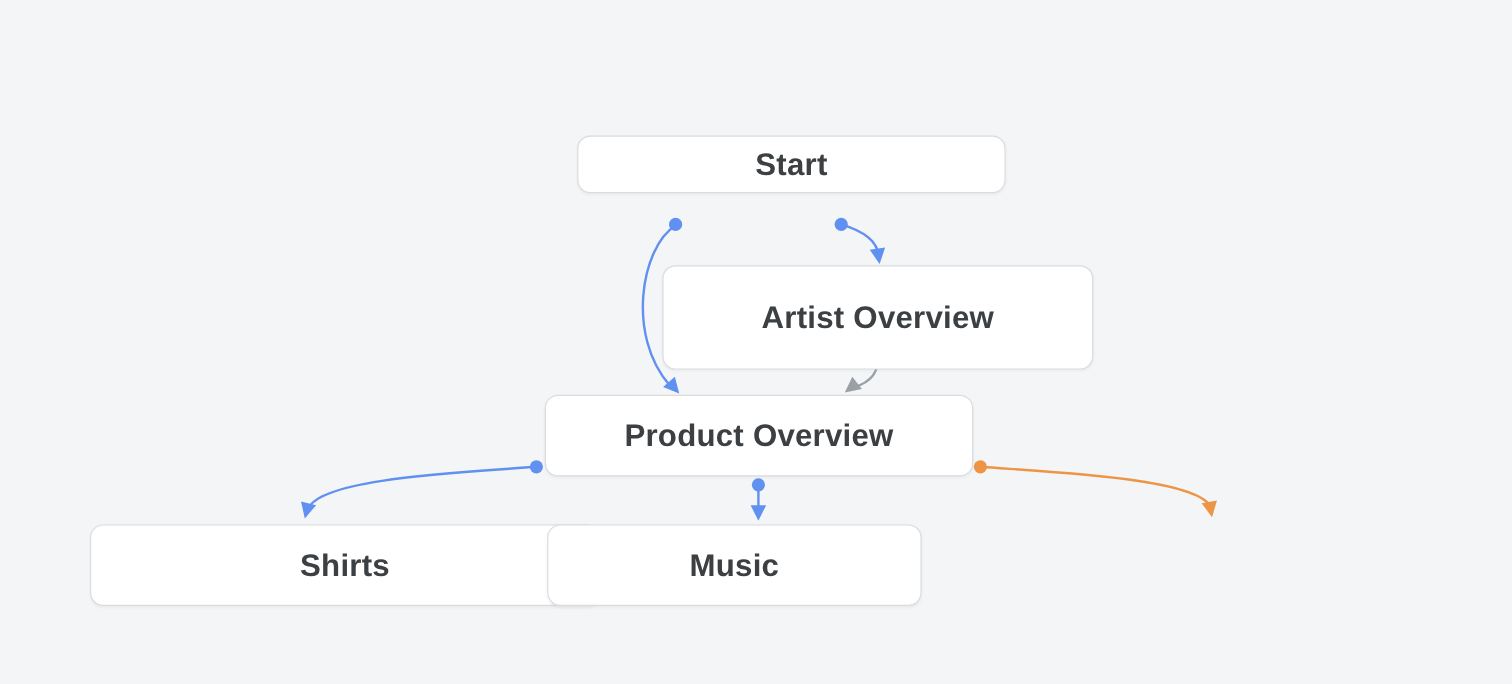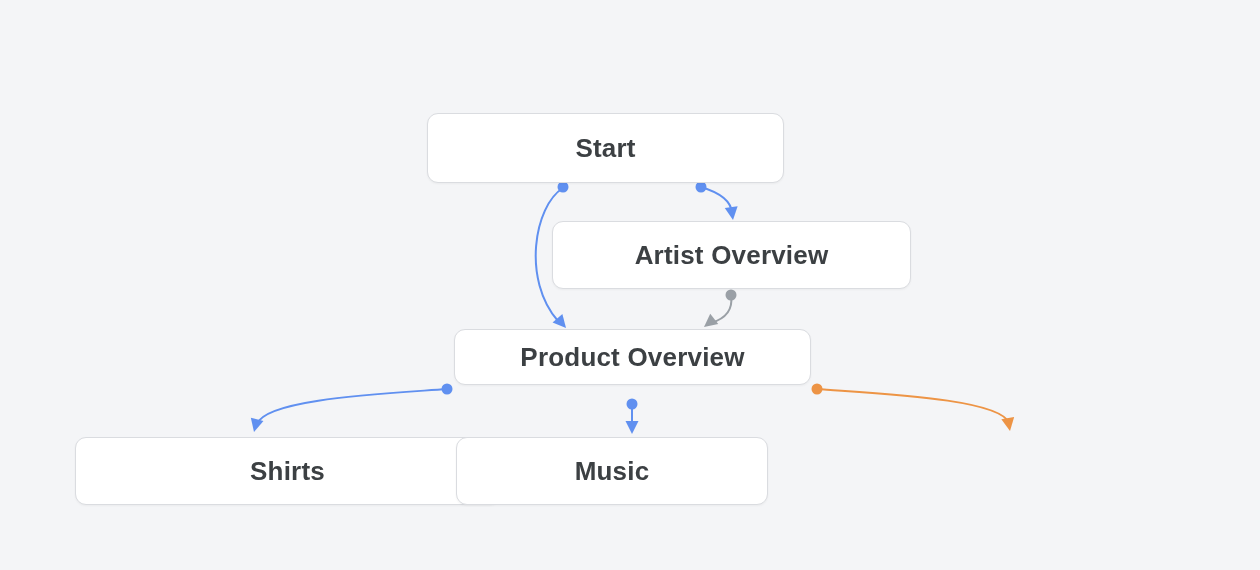--- a/index.html
+++ b/index.html
@@ -38,23 +38,23 @@
     cursor: pointer;
   }
   .node-label {
     color: var(--text, #3c4043);
     font-size: 26px;
     font-weight: 600;
     letter-spacing: 0.2px;
     white-space: nowrap;
   }
   
-  .node-start            { left: 427px; top: 113px; width: 357px; height: 70px; align-items: center; }
-  .node-artist-overview  { left: 552px; top: 221px; width: 359px; height: 68px; }
-  .node-product-overview { left: 454px; top: 329px; width: 357px; height: 56px; }
+  .node-start            { left: 481px; top: 113px; width: 357px; height: 48px; align-items: center; }
+  .node-artist-overview  { left: 552px; top: 221px; width: 359px; height: 87px; }
+  .node-product-overview { left: 454px; top: 329px; width: 357px; height: 68px; }
   .node-shirts           { left: 75px;  top: 437px; width: 425px; height: 68px; }
   .node-music            { left: 456px; top: 437px; width: 312px; height: 68px; }
   .node-product          { left: 833px; top: 437px; width: 355px; height: 68px; }
 </style>
 </head>
 <body>
 
 <div class="canvas">
 
   <svg class="edges-layer" viewBox="0 0 1260 570" xmlns="http://www.w3.org/2000/svg">

